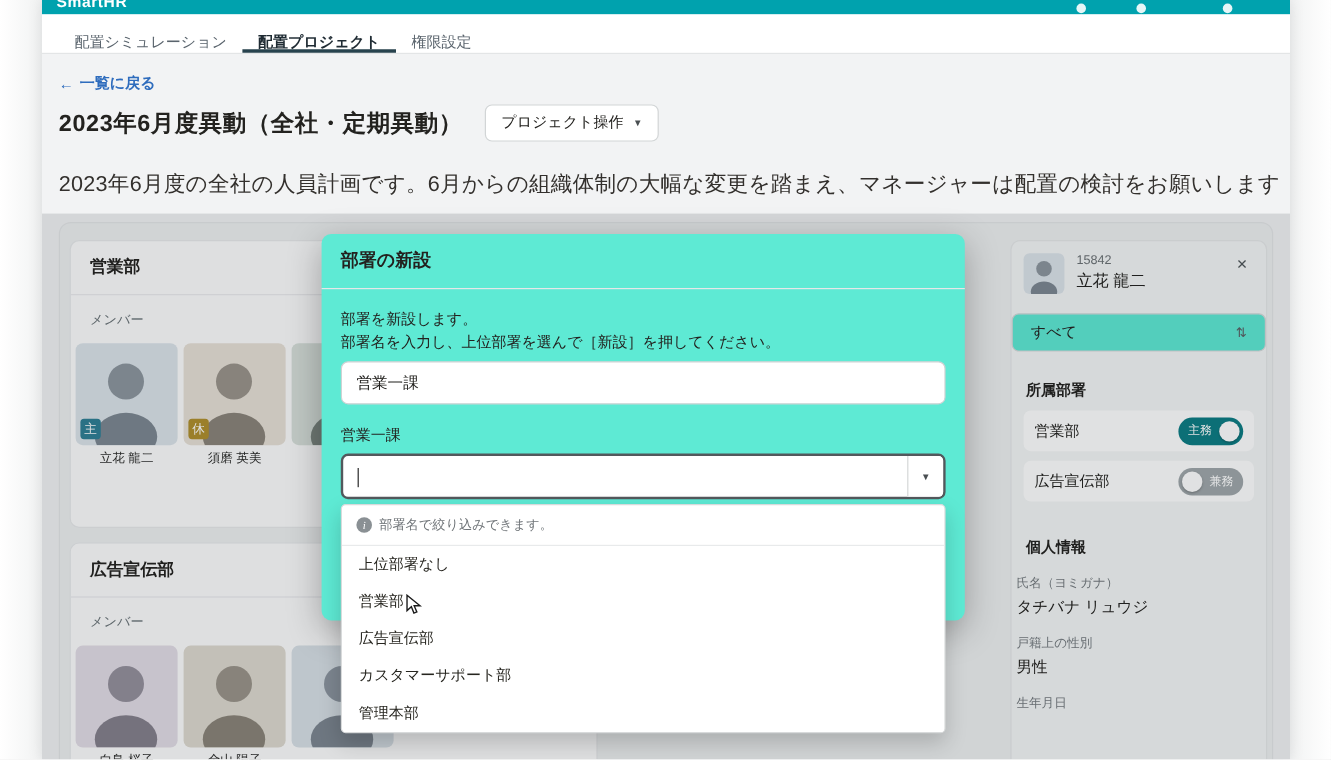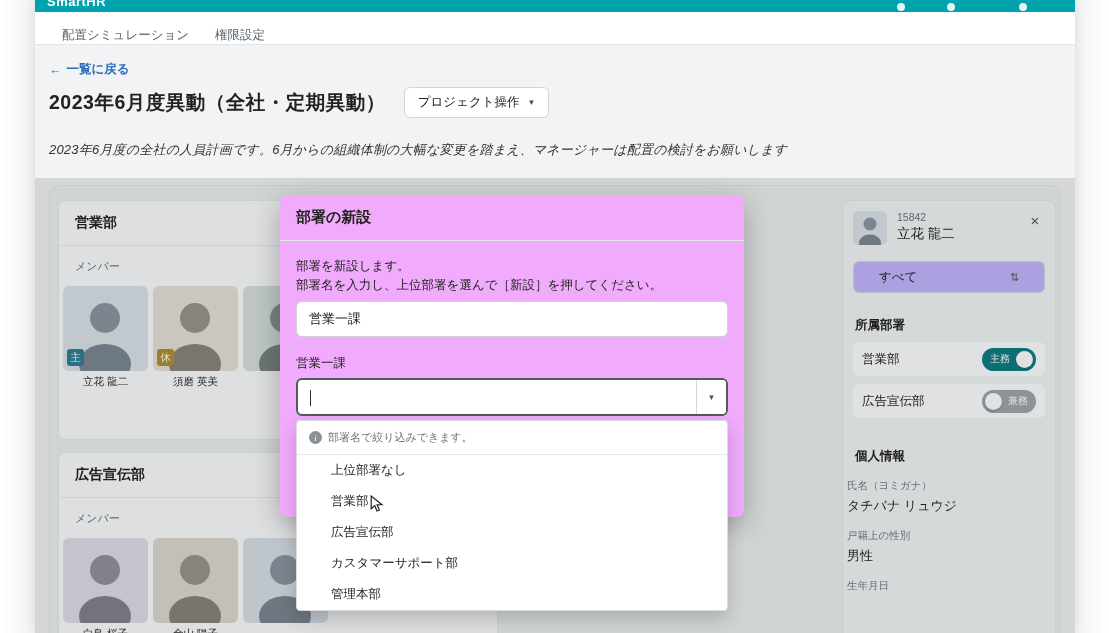--- a/index.html
+++ b/index.html
@@ -24,21 +24,21 @@
 
   
   .pagehead { position:absolute; left:0; top:45px; right:0; height:140px; z-index:2; }
   .back { position:absolute; left:14px; top:16px; font-size:12.5px; font-weight:bold; color:#2e6cbd;
     display:flex; gap:5px; align-items:center; cursor:pointer; text-decoration:none; }
   .title-row { position:absolute; left:14px; top:42px; display:flex; align-items:center; gap:18px; }
   .title-row h1 { font-size:19.5px; font-weight:bold; color:#23221f; letter-spacing:.5px; }
   .proj-btn { display:flex; align-items:center; gap:8px; height:31px; padding:0 13px; background:#fff;
     border:1px solid #d2d5d6; border-radius:6px; font-size:12.5px; color:#23221f; cursor:pointer; }
   .caret { font-size:8px; color:#4a4f52; }
-  .desc { position:absolute; left:14px; top:96px; font-size:13px; color:#33302d; letter-spacing:.2px;font-style:italic; }
+  .desc { position:absolute; left:14px; top:96px; font-size:18px; color:#33302d; letter-spacing:.2px; }
 
   
   .section { position:absolute; left:14px; right:14px; top:185px; bottom:-10px;
     background:#eef0f1; border:1px solid #e4e6e7; border-radius:10px 10px 0 0; z-index:1; }
   .dept-card { position:absolute; left:8px; width:440px; background:#fdfdfd;
     border:1px solid #e8eaeb; border-radius:8px; }
   .dept-card.c1 { top:14px; height:240px; }
   .dept-card.c2 { top:266px; height:400px; }
   .dept-head { padding:13px 16px; font-size:14px; font-weight:bold; color:#23221f; border-bottom:1px solid #ececee; }
   .members-label { margin:13px 16px 12px; font-size:11px; color:#6b7478; }
@@ -58,22 +58,22 @@
 
   
   .panel { position:absolute; right:4px; top:14px; bottom:-10px; width:214px;
     background:#f4f6f6; border:1px solid #e6e8e9; border-radius:8px; }
   .panel-head { position:relative; height:56px; }
   .avatar { position:absolute; left:10px; top:10px; width:34px; height:34px; border-radius:5px; overflow:hidden; background:#dce4ea; }
   .emp-id { position:absolute; left:54px; top:10px; font-size:10.5px; color:#6b7174; }
   .emp-name { position:absolute; left:54px; top:24px; font-size:13.5px; color:#23221f; font-weight:500; }
   .close-btn { position:absolute; right:10px; top:10px; width:20px; height:20px; border:none; background:transparent;
     font-size:15px; color:#4f5558; cursor:pointer; line-height:20px; text-align:center; }
-  .filter { margin:4px 10px 0; height:32px; background:#c4b5fd; border:1px solid #d7dadb; border-radius:6px;
-    display:flex; align-items:center; justify-content:space-between; padding:0 25px; font-size:12.5px; color:#23221f; cursor:pointer; }
+  .filter { margin:4px 0 0; height:32px; background:#5eead4; border:1px solid #d7dadb; border-radius:6px;
+    display:flex; align-items:center; justify-content:space-between; padding:0 15px; font-size:12.5px; color:#23221f; cursor:pointer; }
   .sort-ic { font-size:11px; color:#5a6064; }
   .p-sec-title { margin:24px 12px 6px; font-size:12.5px; font-weight:bold; color:#23221f; }
   .dept-row { margin:8px 10px; height:34px; background:#fff; border-radius:6px;
     display:flex; align-items:center; justify-content:space-between; padding:0 9px; font-size:12.5px; color:#23221f; }
   .toggle { position:relative; width:54px; height:23px; border-radius:12px; display:flex; align-items:center;
     font-size:10px; color:#fff; cursor:pointer; }
   .toggle.on { background:#0c7d84; padding-left:8px; }
   .toggle.on .knob { position:absolute; right:3px; }
   .toggle.off { background:#a0a7aa; justify-content:flex-end; padding-right:8px; }
   .toggle.off .knob { position:absolute; left:3px; }
@@ -81,21 +81,21 @@
   .p-sec-title.personal { margin-top:30px; }
   .field { margin:14px 4px 0; }
   .f-label { font-size:10.5px; color:#747a7e; }
   .f-value { margin-top:4px; font-size:13px; color:#23221f; }
   .f-value:empty { display:none; }
 
   
   .overlay { position:absolute; left:0; right:0; top:178px; bottom:0; background:rgba(15,22,28,.13); z-index:4; }
 
   
-  .modal { position:absolute; left:245px; top:195px; width:464px; height:322px; background:#f0abfc;
+  .modal { position:absolute; left:233px; top:195px; width:536px; height:322px; background:#5eead4;
     border-radius:8px; box-shadow:0 8px 28px rgba(0,0,0,.28); z-index:10; overflow:visible; }
   .m-head { height:46px; display:flex; align-items:center; padding:0 16px; font-size:15px; font-weight:600;
     color:#23221f; border-bottom:1px solid #e6e7e8; }
   .m-body { padding:16px; }
   .m-desc { font-size:12.5px; line-height:19px; color:#23221f; }
   .m-label { margin-top:16px; font-size:12.5px; color:#23221f; }
   .m-label.second { margin-top:18px; }
   .m-input { margin-top:6px; width:100%; height:36px; border:1px solid #cfd2d3; border-radius:6px;
     padding:0 12px; font-size:13px; color:#23221f; background:#fff; font-family:inherit; }
   .combo { margin-top:6px; height:38px; border:2px solid #53585c; border-radius:6px; background:#fff;
@@ -103,38 +103,39 @@
   .combo-input { position:relative; flex:1; border:none; outline:none; font-size:13px; padding:0 12px; background:transparent; }
   .text-caret { position:absolute; left:12px; top:10px; width:1px; height:16px; background:#2a2a2a; }
   .combo-btn { width:30px; border:none; border-left:1px solid #d5d7d8; background:#fff; cursor:pointer;
     display:flex; align-items:center; justify-content:center; }
   .dropdown { position:relative; margin-top:4px; width:100%; background:#fff; border:1px solid #d8dadb;
     border-radius:4px; box-shadow:0 8px 18px rgba(0,0,0,.18); }
   .dd-hint { display:flex; align-items:center; gap:6px; padding:9px 12px; font-size:11px; color:#6f7478;
     border-bottom:1px solid #e8eaeb; }
   .info-ic { width:13px; height:13px; border-radius:50%; background:#8a9094; color:#fff; font-size:9px;
     display:flex; align-items:center; justify-content:center; font-style:italic; font-family:"Liberation Serif",serif; }
-  .dd-opt { position:relative; padding:7px 14px; font-size:12.5px; color:#26251f; cursor:pointer;margin-left:20px; }
+  .dd-opt { position:relative; padding:7px 14px; font-size:12.5px; color:#26251f; cursor:pointer; }
   .cursor-ic { position:absolute; left:52px; top:9px; }
 </style>
 </head>
 <body>
 
 <div class="stage">
   <div class="app">
 
     <div class="topbar">
       <span class="logo">SmartHR</span>
       <span class="tb-ic i1"></span>
       <span class="tb-ic i2"></span>
       <span class="tb-ic i3"></span>
     </div>
 
     <div class="nav">
       <div class="tab">配置シミュレーション</div>
+      <div class="tab active">配置プロジェクト</div>
       <div class="tab">権限設定</div>
     </div>
 
     <div class="pagehead">
       <a class="back">
         <span>←</span>
         <span>一覧に戻る</span>
       </a>
       <div class="title-row">
         <h1>2023年6月度異動（全社・定期異動）</h1>

